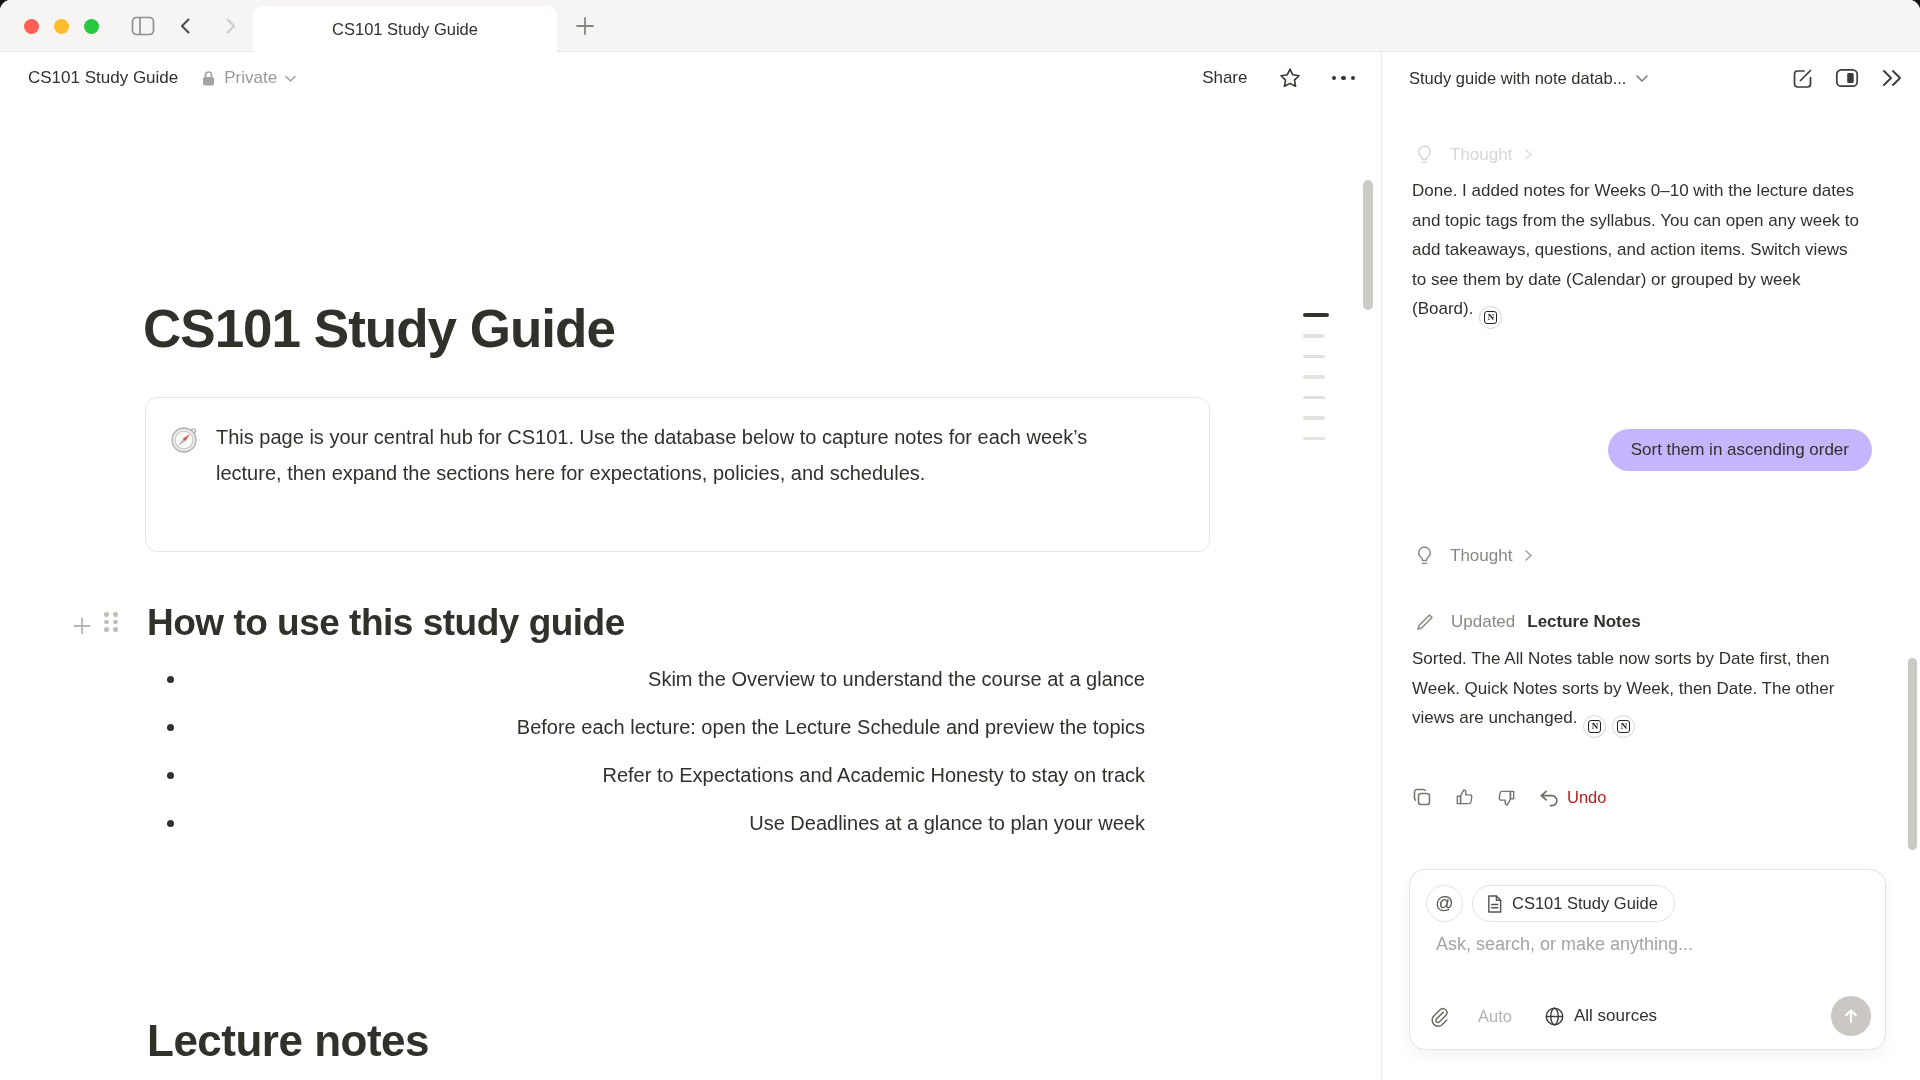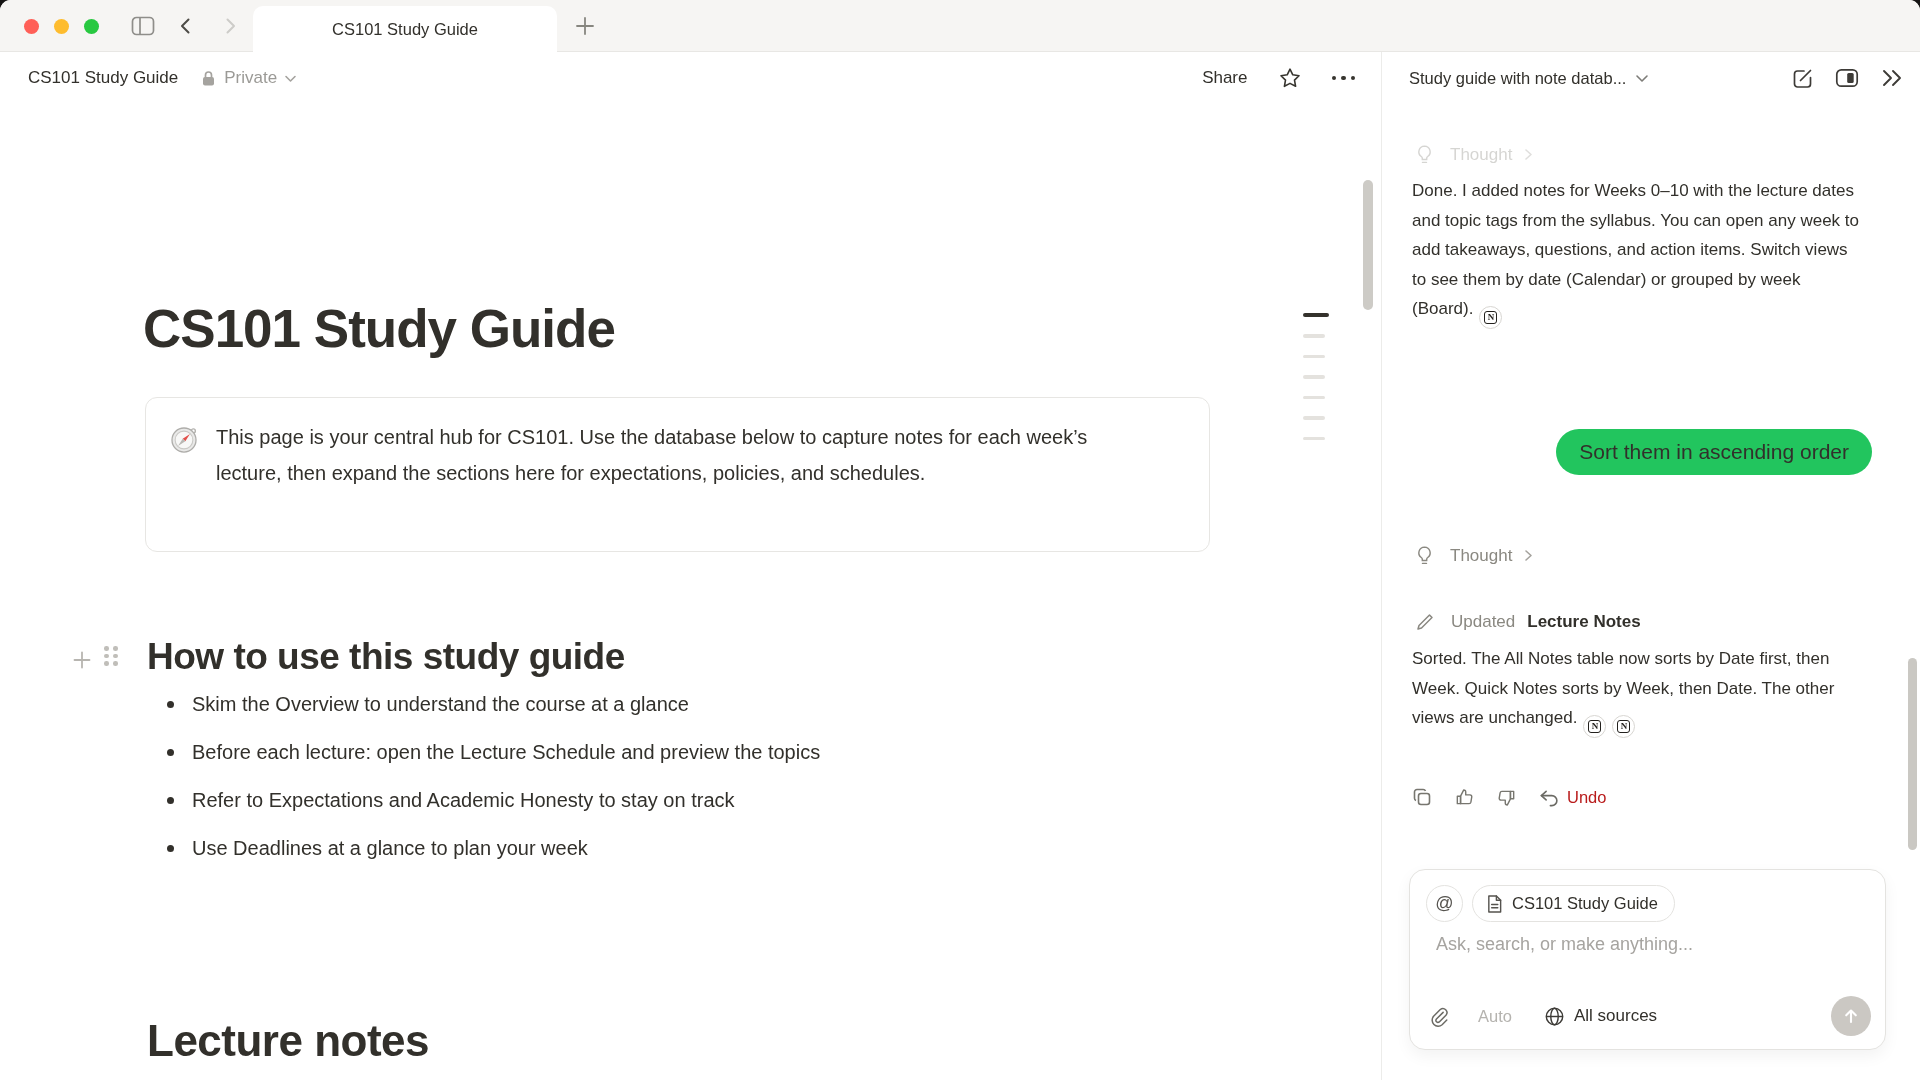--- a/index.html
+++ b/index.html
@@ -28,26 +28,26 @@
   .dots { display:flex; gap:5px; }
   .dots i { width:4.5px; height:4.5px; background:#37352f; border-radius:50%; }
 
   
   .main { position:absolute; top:104px; left:0; width:1381px; bottom:0; background:#fff; }
   .page-title { position:absolute; left:143px; top:194px; font-size:53px; font-weight:700; letter-spacing:-1px; color:#32302b; }
   .callout { position:absolute; left:145px; top:293px; width:1065px; height:155px;
     border:1px solid #e7e6e3; border-radius:12px; background:#fff; }
   .callout-ic { position:absolute; left:24px; top:28px; }
   .callout-text { position:absolute; left:70px; top:21px; width:880px; font-size:20px; line-height:36px; color:#32302b; }
-  .h2row { position:absolute; left:0; top:532px; height:50px; width:100%; }
+  .h2row { position:absolute; left:0; top:498px; height:50px; width:100%; }
   .blk-plus { position:absolute; left:70px; top:12px; color:#b7b5b0; }
   .blk-drag { position:absolute; left:104px; top:10px; display:grid; grid-template-columns:5px 5px; gap:3px 4px; }
   .blk-drag i { width:4.5px; height:4.5px; border-radius:50%; background:#c0beb9; }
   .h2 { position:absolute; left:147px; top:0; font-size:37px; font-weight:700; letter-spacing:-0.5px; color:#32302b; }
-  .bullets { position:absolute; left:165px; top:582px; width:980px; list-style:none; }
+  .bullets { position:absolute; left:165px; top:557px; width:980px; list-style:none;text-align:right; }
   .bullets li { position:relative; padding-left:27px; font-size:20px; line-height:36px; margin-bottom:12px; color:#32302b; }
   .bullets li::before { content:""; position:absolute; left:2px; top:14.5px; width:7px; height:7px; border-radius:50%; background:#32302b; }
   .h2-bottom { position:absolute; left:147px; top:912px; font-size:44px; font-weight:700; letter-spacing:-0.5px; color:#32302b; }
   .toc { position:absolute; left:1303px; top:209px; }
   .toc-dash { height:4px; width:26px; border-radius:2px; background:#34322c; margin-bottom:17px; }
   .toc-dash.light { height:3.5px; width:22px; background:#e4e2de; }
   .main-scroll { position:absolute; left:1363px; top:76px; width:10px; height:130px; border-radius:5px; background:#cdcbc6; }
 
   .vdivider { position:absolute; left:1381px; top:52px; bottom:0; width:1px; background:#ececea; }
 
@@ -65,22 +65,22 @@
   .chev-after { color:#a5a39e; margin-left:-4px; }
   .upd-target { color:#32302b; font-weight:600; margin-left:-4px; }
 
   .chat-p { position:absolute; left:30px; width:452px; font-size:17px; line-height:29.5px; color:#32302b; }
   .p1 { top:124px; } .p2 { top:592px; }
   .nbadge { display:inline-flex; width:23px; height:23px; border:1px solid #d8d6d2; border-radius:50%;
     align-items:center; justify-content:center; vertical-align:-6px; margin-left:6px; background:#fff; }
   .nbadge-inner { width:13px; height:13px; border:1.4px solid #23211d; border-radius:3px; display:flex;
     align-items:center; justify-content:center; font-family:"Liberation Serif",serif; font-weight:700; font-size:9px; color:#23211d; }
 
-  .user-pill { position:absolute; right:48px; top:377px; background:#22c55e; border-radius:23px;
-    padding:11px 23px; font-size:21px; color:#32302b; }
+  .user-pill { position:absolute; right:48px; top:377px; background:#c4b5fd; border-radius:23px;
+    padding:11px 23px; font-size:17px; color:#32302b; }
 
   .actions { position:absolute; left:30px; top:735px; display:flex; align-items:center; gap:21px; color:#77766f; }
   .undo-btn { display:flex; gap:8px; color:#b91c1c; font-size:16.5px; }
 
   .sb-scroll { position:absolute; right:3px; top:606px; width:9px; height:192px; border-radius:4.5px; background:#cac8c3; }
 
   .composer { position:absolute; left:27px; right:34px; bottom:30px; height:181px; background:#fff;
     border:1px solid #e4e3e0; border-radius:16px; box-shadow:0 6px 16px rgba(0,0,0,0.05); }
   .comp-top { position:absolute; left:16px; top:15px; display:flex; align-items:center; gap:9px; }
   .at-chip { width:37px; height:37px; border:1px solid #e4e3e0; border-radius:50%; display:flex;

